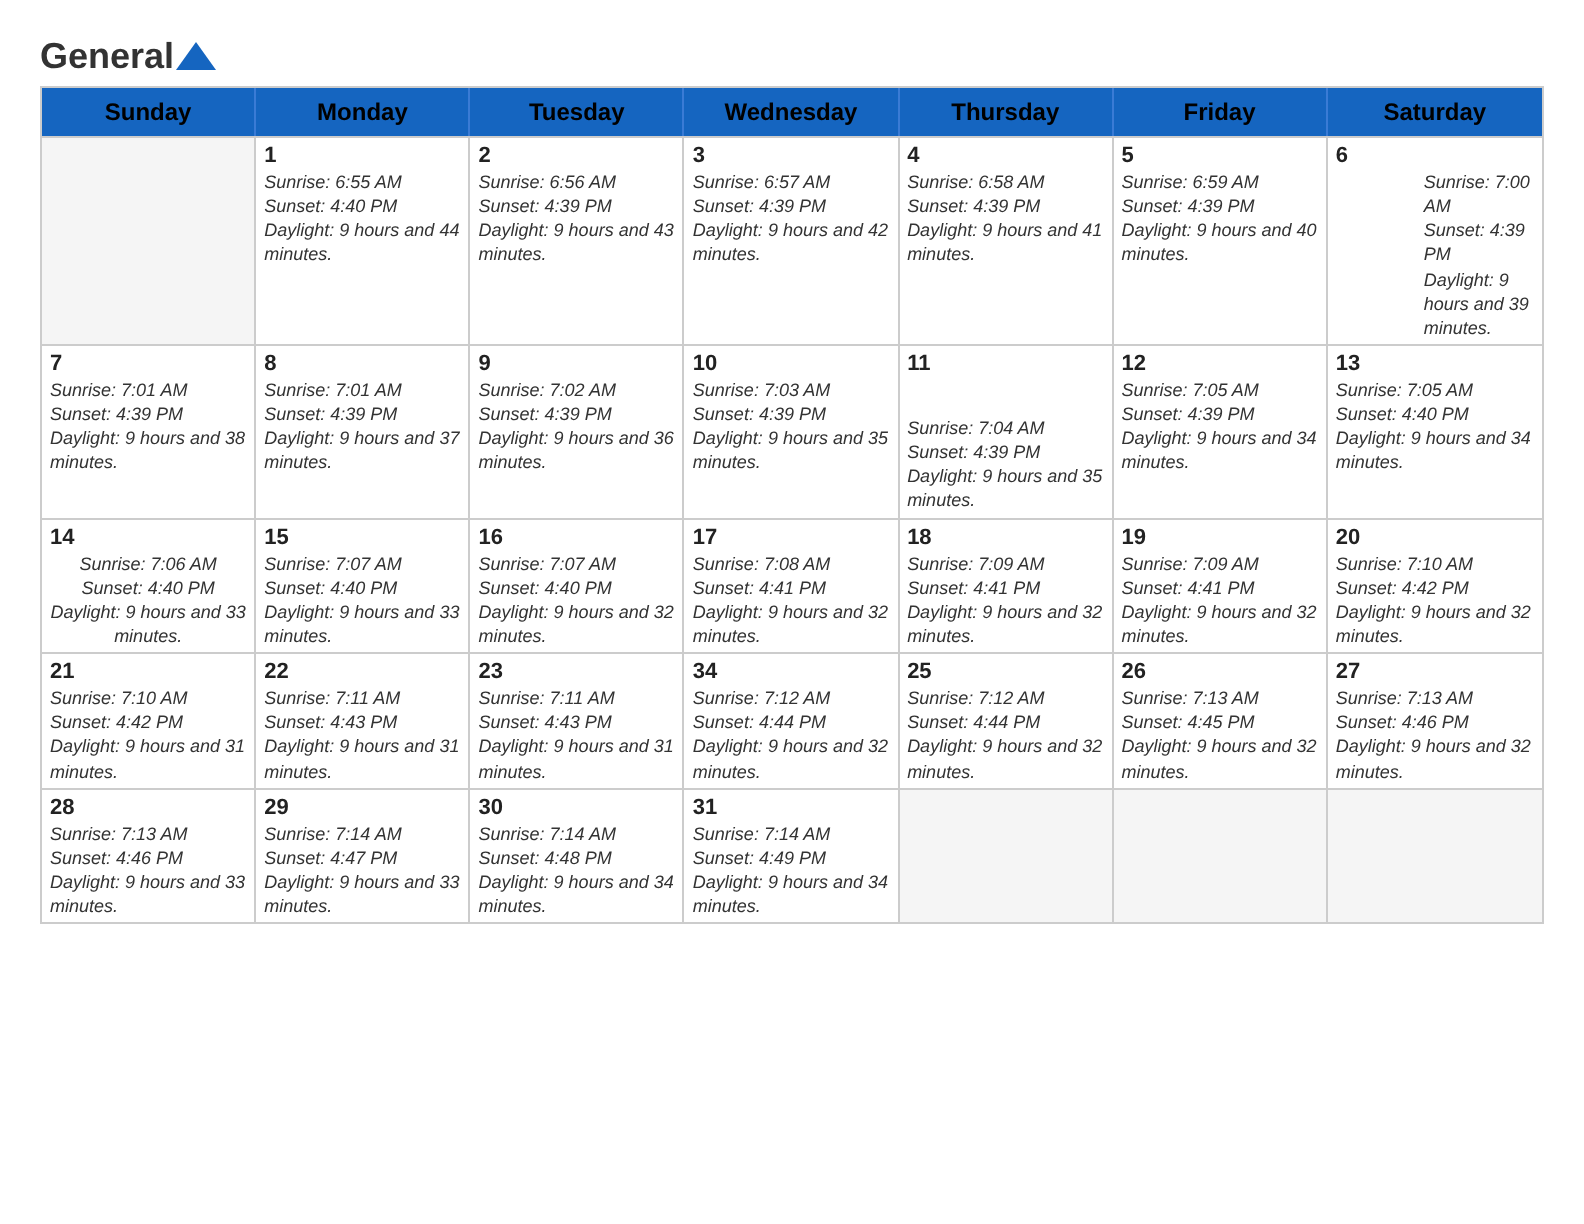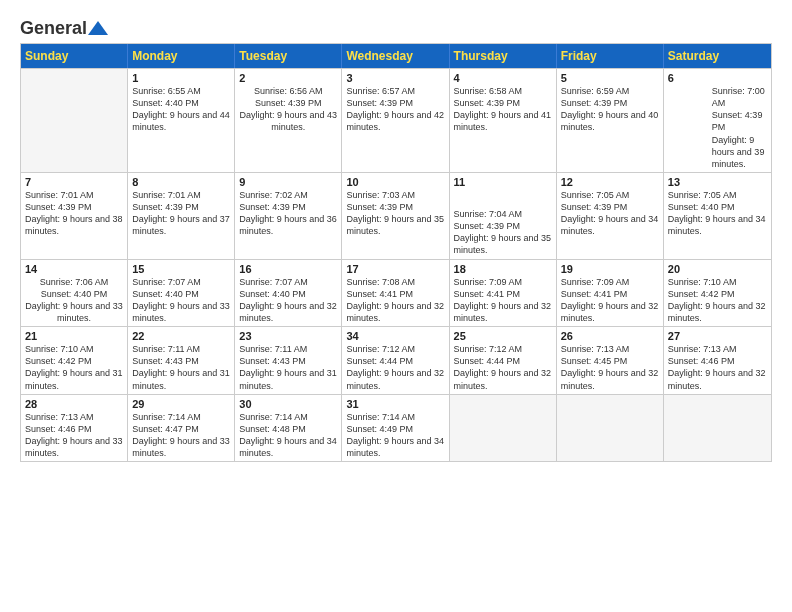--- a/index.html
+++ b/index.html
@@ -52,24 +52,25 @@
       display: flex;
       flex-direction: column;
       border: 1px solid #ccc;
     }
     .cal-header {
       display: grid;
       grid-template-columns: repeat(7, 1fr);
       background: #1565C0;
     }
     .cal-header-cell {
-      color: #fde047;
+      color: #000000;
       font-size: 12px;
       font-weight: bold;
       padding: 5px 4px;
+      text-align: center;
       border-right: 1px solid #3a7bd5;
     }
     .cal-header-cell:last-child { border-right: none; }
     .cal-body {
       flex: 1;
       display: flex;
       flex-direction: column;
     }
     .cal-row {
       display: grid;
@@ -91,20 +92,21 @@
     .day-num {
       font-size: 11px;
       font-weight: bold;
       color: #222;
       margin-bottom: 1px;
     }
     .day-info {
       font-size: 9px;
       color: #333;
       line-height: 1.35;
+      font-style: italic;
     }
   </style>
 </head>
 <body>
 
 <div class="page">
   <div class="header">
     <div class="logo">
       <div class="logo-line1">
         <span class="logo-general" style="font-size:18px;font-weight:bold;color:#333;">General</span>
@@ -134,21 +136,21 @@
     <div class="cal-row">
           <div class="cal-cell empty"></div>
           <div class="cal-cell">
             <div class="day-num">1</div>
             <div class="day-info" style="white-space: pre-line;">Sunrise: 6:55 AM
 Sunset: 4:40 PM
 Daylight: 9 hours and 44 minutes.</div>
           </div>
           <div class="cal-cell">
             <div class="day-num">2</div>
-            <div class="day-info" style="white-space: pre-line; text-align: center;">Sunrise: 6:56 AM
+            <div class="day-info" style="white-space: pre-line;">Sunrise: 6:56 AM
 Sunset: 4:39 PM
 Daylight: 9 hours and 43 minutes.</div>
           </div>
           <div class="cal-cell">
             <div class="day-num">3</div>
             <div class="day-info" style="white-space: pre-line;">Sunrise: 6:57 AM
 Sunset: 4:39 PM
 Daylight: 9 hours and 42 minutes.</div>
           </div>
           <div class="cal-cell">

